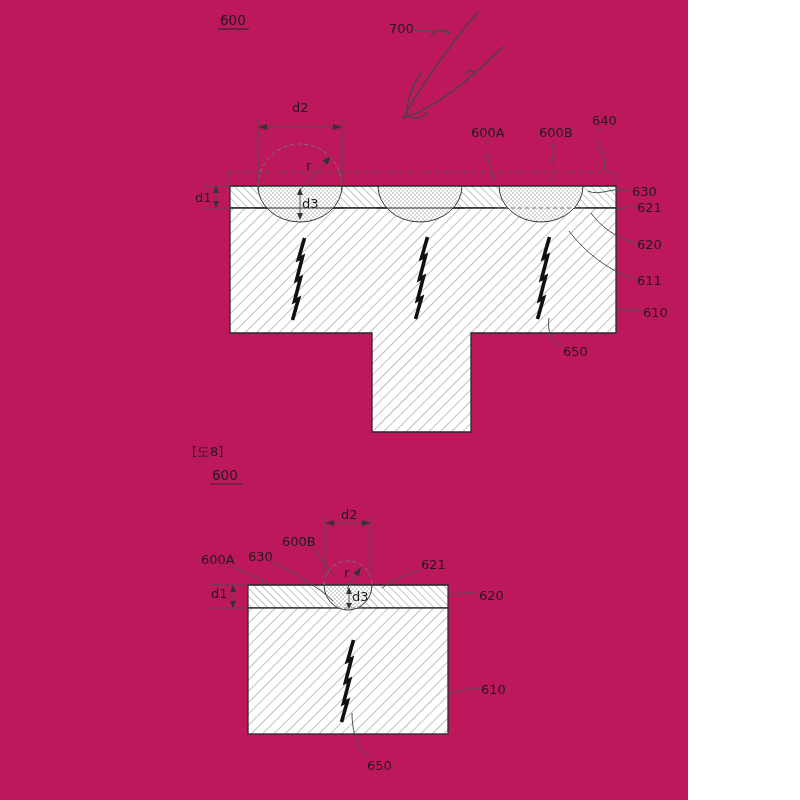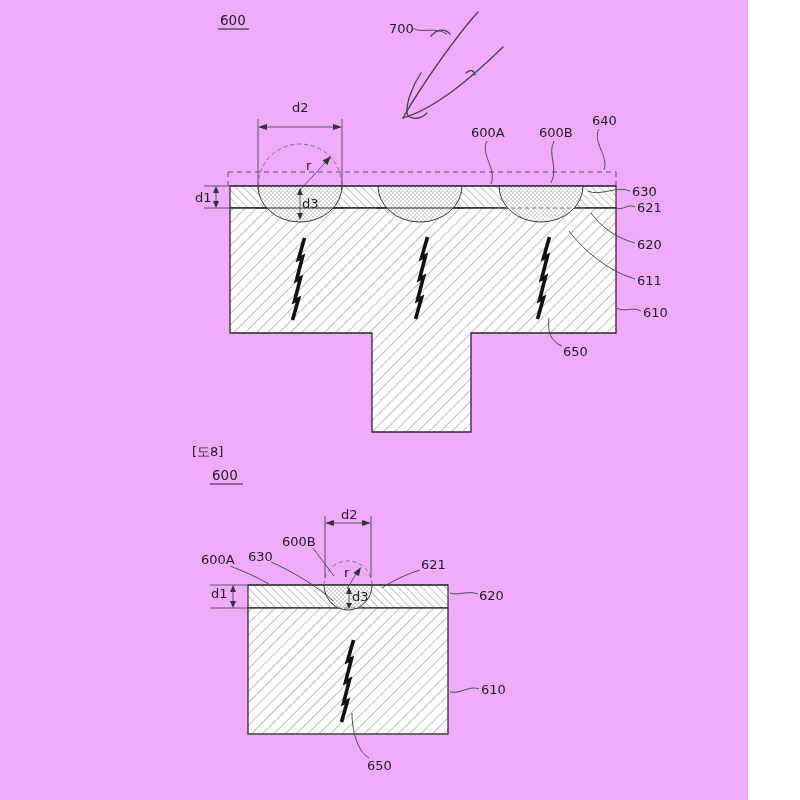--- a/index.html
+++ b/index.html
@@ -1,16 +1,16 @@
 <!DOCTYPE html>
 <html><head>
 <meta charset="utf-8">
 <style>
   html,body{margin:0;padding:0;background:#ffffff;}
-  #canvas{position:relative;width:748px;height:800px;background:#f0abfc;overflow:hidden;}
+  #canvas{position:relative;width:688px;height:800px;background:#be185d;overflow:hidden;}
   svg{position:absolute;top:0;left:0;}
   text{font-family:"DejaVu Sans", sans-serif;font-size:13px;fill:#1c1c1c;}
   .ref{font-size:13.5px;}
   .leader{fill:none;stroke:#4d4d4d;stroke-width:1;}
   .dim{stroke:#4d4d4d;stroke-width:0.9;fill:none;}
   .dimhead{fill:#333;stroke:none;}
   .thin{stroke:#2a2a2a;stroke-width:1.1;fill:none;}
   .dashed{stroke:#555;stroke-width:1;fill:none;stroke-dasharray:5 4;}
   .dashedfine{stroke:#777;stroke-width:1;fill:none;stroke-dasharray:4 3;}
   .bolt{fill:none;stroke:#101010;stroke-width:3.6;stroke-linejoin:miter;stroke-miterlimit:8;stroke-linecap:butt;}

